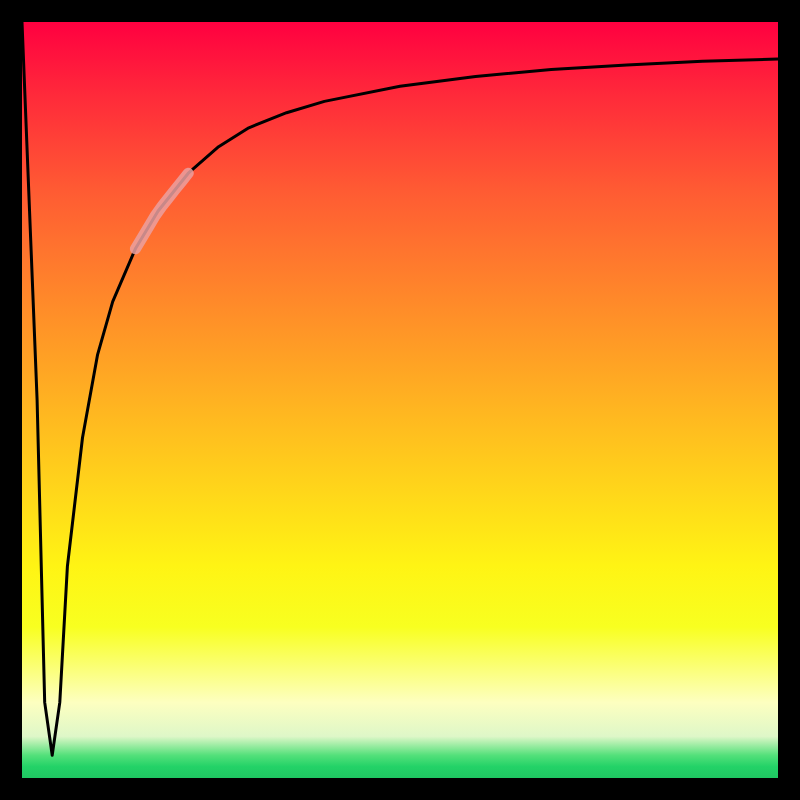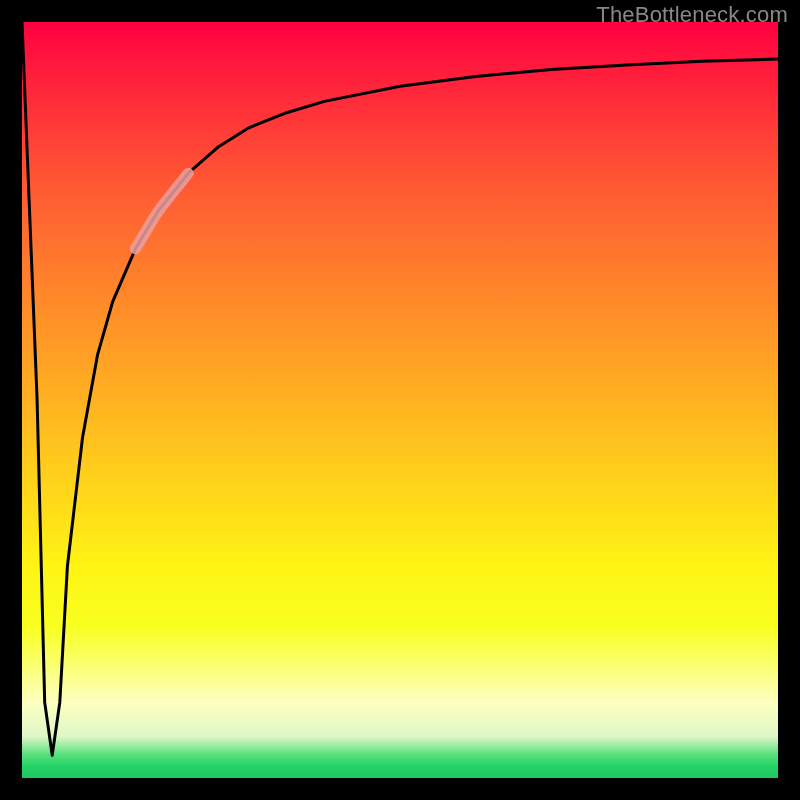--- a/index.html
+++ b/index.html
@@ -64,14 +64,13 @@
 </head>
 <body>
 
 <div class="frame">
   <div class="plot-area">
     <svg class="curve" viewBox="0 0 756 756">
       <path d="M0.0 0.0 L15.1 378.0 L22.7 680.4 L30.2 733.3 L37.8 680.4 L45.4 544.3 L60.5 415.8 L75.6 332.6 L90.7 279.7 L113.4 226.8 L136.1 189.0 L166.3 151.2 L196.6 124.7 L226.8 105.8 L264.6 90.7 L302.4 79.4 L378.0 64.3 L453.6 54.4 L529.2 47.6 L604.8 43.1 L680.4 39.3 L756.0 37.0" fill="none" stroke="#000" stroke-width="3" stroke-linejoin="round" stroke-linecap="round"></path>
       <path d="M113.4 226.8 L120.0 215.8 L126.6 204.8 L133.2 193.7 L139.9 184.3 L146.5 176.0 L153.1 167.7 L159.7 159.5 L166.3 151.2" fill="none" stroke="rgba(235,160,160,0.85)" stroke-width="11" stroke-linecap="round"></path>
     </svg>
   </div>
-  <div class="watermark">TheBottleneck.com</div>
 </div>
 
 </body></html>

